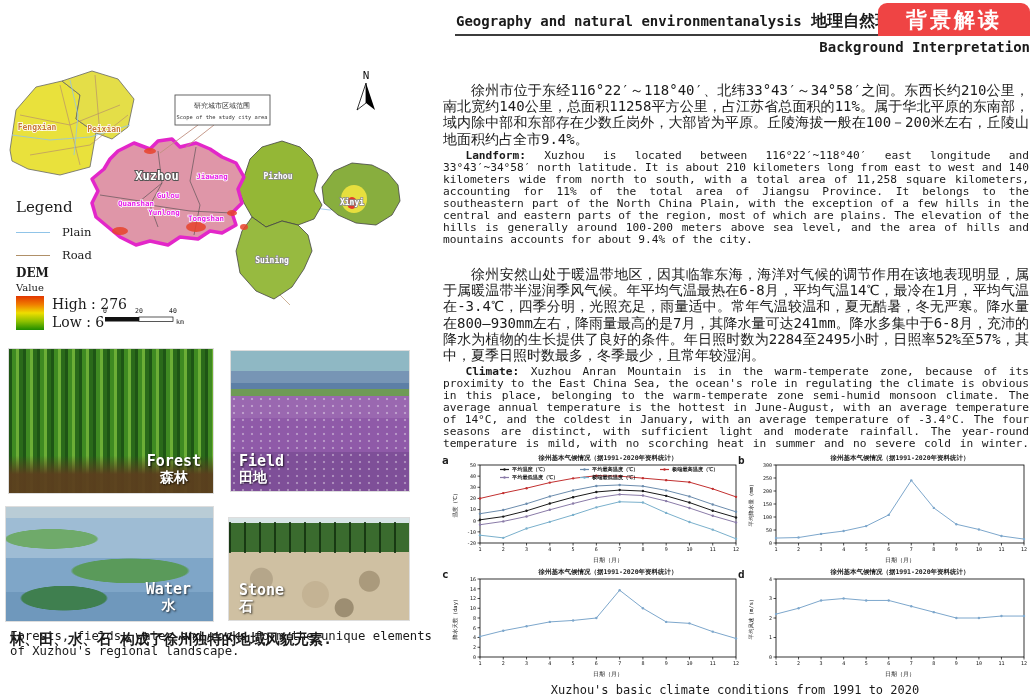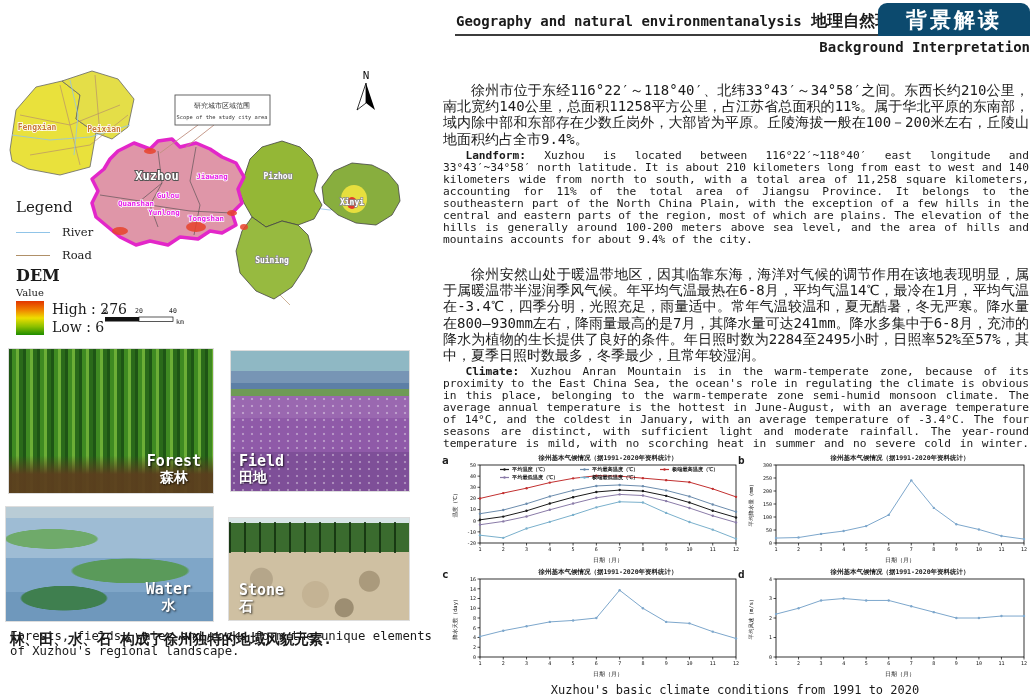--- a/index.html
+++ b/index.html
@@ -43,21 +43,21 @@
   .map-label-city{font-size:12px;font-weight:bold;fill:#fff;stroke:#555;stroke-width:1.8;paint-order:stroke;}
 
   .legend-block{position:absolute;left:16px;top:198px;font-family:"DejaVu Serif",serif;}
   .legend-title{font-size:15px;}
   .legend-row{display:flex;align-items:center;margin-top:9px;}
   .legend-swatch{width:34px;height:0;margin-right:12px;}
   .sw-river{border-top:1.5px solid #90c4e8;}
   .sw-road{border-top:1.5px solid #b09068;}
   .legend-row span{font-size:11.5px;}
   .dem-block{position:absolute;left:16px;top:266px;font-family:"DejaVu Serif",serif;}
-  .dem-title{font-size:16px;font-weight:bold;}
+  .dem-title{font-size:12px;font-weight:bold;}
   .dem-value{font-size:10px;margin-top:2px;}
   .dem-grad-wrap{display:flex;margin-top:3px;}
   .dem-grad{width:28px;height:34px;background:linear-gradient(180deg,#e23500,#f07d00,#eede00,#8cc000,#1e8c00);}
   .dem-labels{display:flex;flex-direction:column;justify-content:space-between;margin-left:8px;font-size:14px;}
 
   
   .photo{position:absolute;border:1px solid #ddd;box-sizing:border-box;padding-left:16px;}
   #photo-forest{left:8px;top:348px;width:206px;height:146px;
     background:
       linear-gradient(to top, rgba(92,62,30,.95) 0 13%, rgba(92,62,30,0) 26%),
@@ -175,21 +175,21 @@
       <rect x="105" y="262" width="34" height="4.5" fill="#111"></rect>
       <rect x="139" y="262" width="34" height="4.5" fill="#fff" stroke="#111" stroke-width="0.7"></rect>
       <text x="176" y="268.5" text-anchor="start">km</text>
     </g>
   </svg>
 
   <div class="legend-block">
     <div class="legend-title">Legend</div>
     <div class="legend-row">
       <div class="legend-swatch sw-river"></div>
-      <span>River</span>
+      <span>Plain</span>
     </div>
     <div class="legend-row">
       <div class="legend-swatch sw-road"></div>
       <span>Road</span>
     </div>
   </div>
   <div class="dem-block">
     <div class="dem-title">DEM</div>
     <div class="dem-value">Value</div>
     <div class="dem-grad-wrap">
@@ -227,21 +227,21 @@
   </div>
 
   <div class="left-caption-zh">林、田、水、石 构成了徐州独特的地域风貌元素.</div>
   <div class="left-caption-en">Forests, fields, water and rocks form the unique elements of Xuzhou's regional landscape.</div>
 
   <div class="hdr-title">
     <span class="t-en">Geography and natural environmentanalysis</span>
     <span class="t-zh">地理自然环境</span>
   </div>
   <div class="hdr-line"></div>
-  <div class="hdr-badge" style="background: #0c4a6e; text-align: center;">背景解读</div>
+  <div class="hdr-badge" style="background: #ef4444; text-align: center;">背景解读</div>
   <div class="hdr-sub">Background Interpretation</div>
 
   <div class="text-col">
     <p class="zh">徐州市位于东经116°22′～118°40′、北纬33°43′～34°58′之间。东西长约210公里，南北宽约140公里，总面积11258平方公里，占江苏省总面积的11%。属于华北平原的东南部，域内除中部和东部存在少数丘岗外，大部皆为平原。丘陵海拔一般在100－200米左右，丘陵山地面积约占全市9.4%。</p>
     <p class="en"><b>Landform:</b> <span>Xuzhou is located between 116°22′~118°40′ east longitude and 33°43′~34°58′ north latitude. It is about 210 kilometers long from east to west and 140 kilometers wide from north to south, with a total area of 11,258 square kilometers, accounting for 11% of the total area of Jiangsu Province. It belongs to the southeastern part of the North China Plain, with the exception of a few hills in the central and eastern parts of the region, most of which are plains. The elevation of the hills is generally around 100-200 meters above sea level, and the area of hills and mountains accounts for about 9.4% of the city.</span></p>
     <p class="zh">徐州安然山处于暖温带地区，因其临靠东海，海洋对气候的调节作用在该地表现明显，属于属暖温带半湿润季风气候。年平均气温最热在6-8月，平均气温14℃，最冷在1月，平均气温在-3.4℃，四季分明，光照充足，雨量适中。常年气温较温和，夏无酷暑，冬无严寒。降水量在800—930mm左右，降雨量最高的是7月，其降水量可达241mm。降水多集中于6-8月，充沛的降水为植物的生长提供了良好的条件。年日照时数为2284至2495小时，日照率52%至57%，其中，夏季日照时数最多，冬季最少，且常年较湿润。</p>
     <p class="en"><b>Climate:</b> <span>Xuzhou Anran Mountain is in the warm-temperate zone, because of its proximity to the East China Sea, the ocean's role in regulating the climate is obvious in this place, belonging to the warm-temperate zone semi-humid monsoon climate. The average annual temperature is the hottest in June-August, with an average temperature of 14°C, and the coldest in January, with an average temperature of -3.4°C. The four seasons are distinct, with sufficient light and moderate rainfall. The year-round temperature is mild, with no scorching heat in summer and no severe cold in winter. Precipitation is around 800-930mm, with the highest rainfall in July, which can reach 241mm. precipitation is mostly concentrated in June-August, and the abundant precipitation provides good conditions for the growth of plants. The annual sunshine hours are 2,284 to 2,495 hours, and the sunshine rate is 52% to 57%, of which the summer sunshine hours are the most and the winter is the least, and it is wet all year round.</span></p>
   </div>
 
   <div class="charts">

